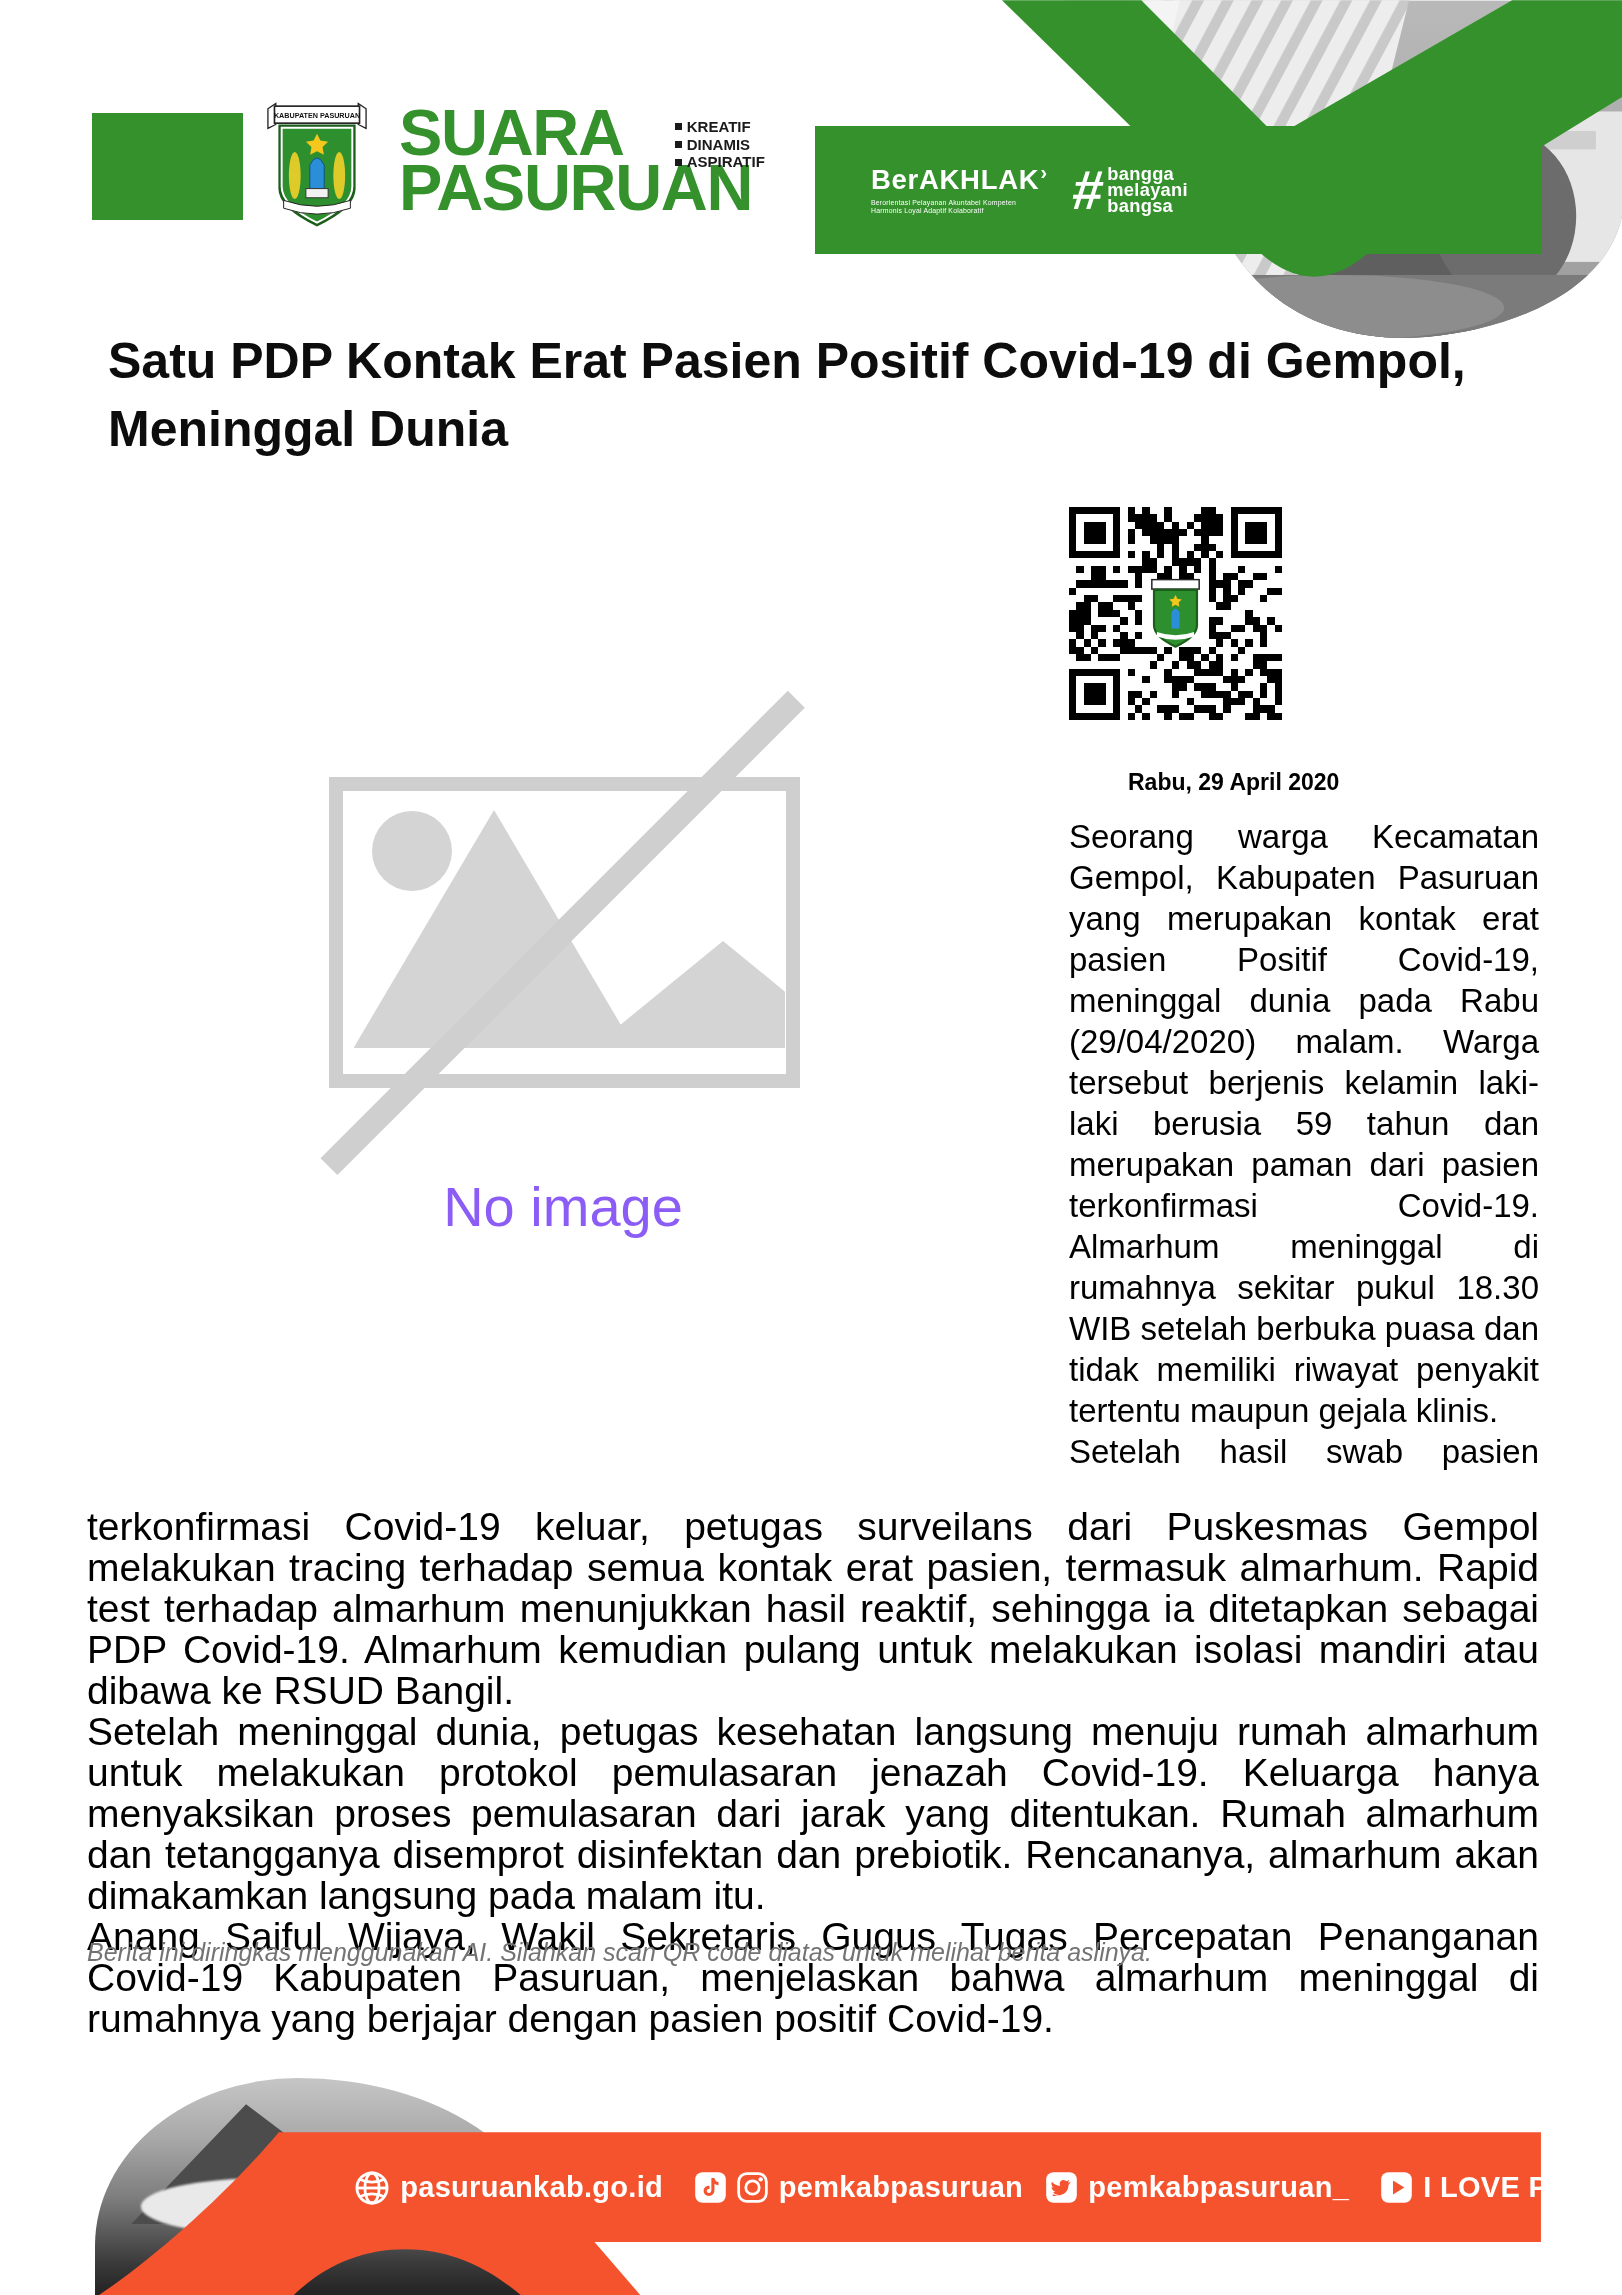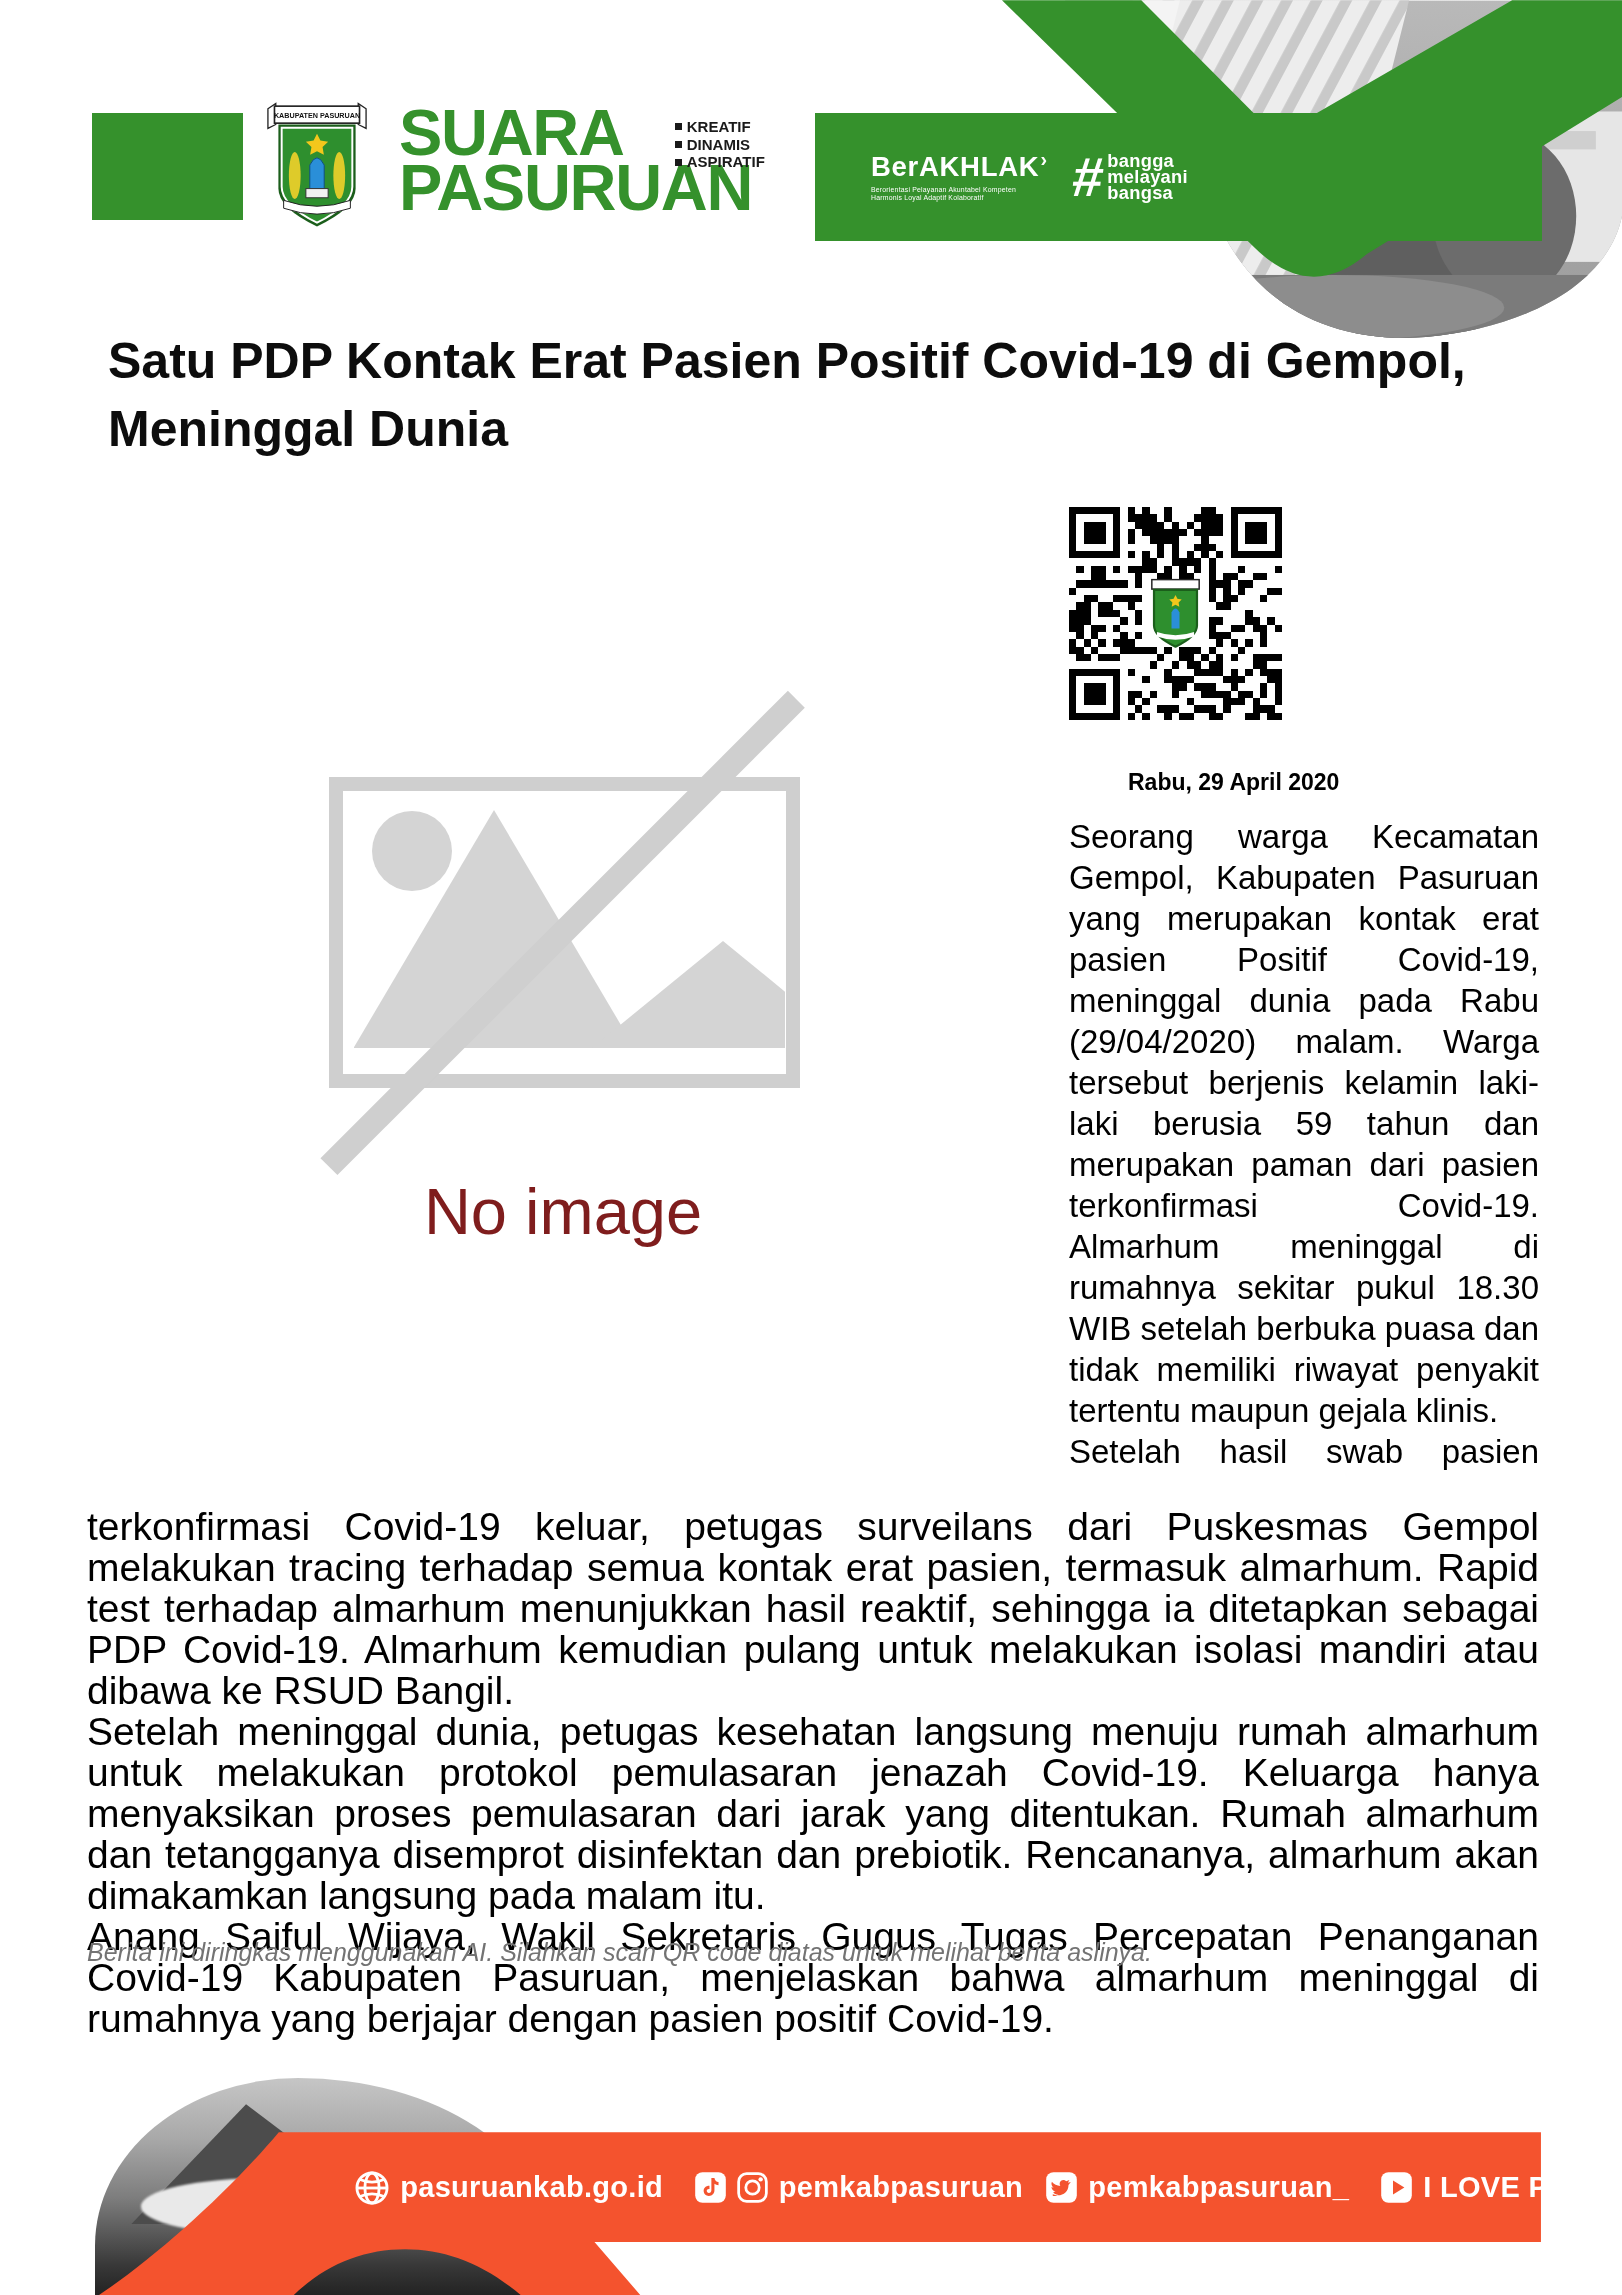--- a/index.html
+++ b/index.html
@@ -12,21 +12,21 @@
   .emblem{left:264px;top:102px;width:106px;height:130px;}
   .brand{left:399px;top:105px;width:432px;line-height:55px;font-weight:bold;
          color:var(--green);letter-spacing:-1.3px;}
   .brand .l1{font-size:65px;}
   .brand .l2{font-size:65px;}
   .motto{left:675px;top:118px;font-size:15px;font-weight:bold;color:#1a1a1a;line-height:17.7px;}
   .motto .mi{display:flex;align-items:center;}
   .motto .sq{width:7.2px;height:7.2px;background:#1a1a1a;display:inline-block;margin-right:4.6px;}
 
   .hdr-deco{left:811px;top:0;width:811px;height:357px;}
-  .green-strip{left:815px;top:113px;width:727px;height:128px;background:var(--green);
+  .green-strip{left:815px;top:126px;width:727px;height:128px;background:var(--green);
                display:flex;align-items:center;}
   .berakhlak{margin-left:56px;color:#fff;}
   .berakhlak .big{font-size:27.5px;font-weight:bold;letter-spacing:0.7px;line-height:27.5px;}
   .berakhlak .chev{font-size:19.6px;font-weight:bold;position:relative;top:-9.2px;left:1.3px;}
   .berakhlak .sub{font-size:6.9px;line-height:7.9px;margin-top:2.6px;letter-spacing:0.2px;}
   .campaign{margin-left:25px;display:flex;align-items:center;color:#fff;}
   .campaign .hash{font-size:55px;font-weight:bold;font-style:italic;transform:skewX(-6deg);
                   line-height:46px;margin-right:5.2px;}
   .campaign .words{font-size:18.3px;font-weight:bold;line-height:15.7px;letter-spacing:0.3px;}
 
@@ -40,21 +40,21 @@
                 border:14.4px solid #cfcfcf;box-sizing:border-box;}
   .noimg .inner{position:absolute;left:55px;top:93px;width:442px;height:283px;overflow:hidden;}
   .noimg .sun{position:absolute;left:29.4px;top:20px;width:80px;height:80px;border-radius:50%;background:#d4d4d4;}
   .noimg .tri1{position:absolute;left:10.5px;top:19px;width:281px;height:238px;background:#d4d4d4;
                clip-path:polygon(50% 0,0 100%,100% 100%);}
   .noimg .tri2{position:absolute;left:249px;top:150px;width:262px;height:107px;background:#d4d4d4;
                clip-path:polygon(50% 0,0 100%,100% 100%);}
   .noimg .slash{position:absolute;left:-56px;top:223px;width:661px;height:23.6px;background:#cfcfcf;
                 transform:rotate(-45deg);}
   .noimg .label{position:absolute;left:0;top:476px;width:100%;text-align:center;
-                font-size:65px;color:#7f1d1d;}
+                font-size:56px;color:#8b5cf6;}
 
   .qr{left:1069px;top:507px;width:213px;height:213px;}
   .qr svg{display:block;width:213px;height:213px;}
   .qr .logo{position:absolute;left:77px;top:77px;width:59px;height:59px;background:#fff;
             border-radius:6.5px;display:flex;align-items:center;justify-content:center;}
 
   .date{left:1128px;top:769px;width:470px;font-size:23px;font-weight:bold;}
   .rightcol{left:1069px;top:816px;width:470px;font-size:33px;line-height:41px;
             text-align:justify;}
   .rightcol .cont{text-align:justify;text-align-last:justify;}

